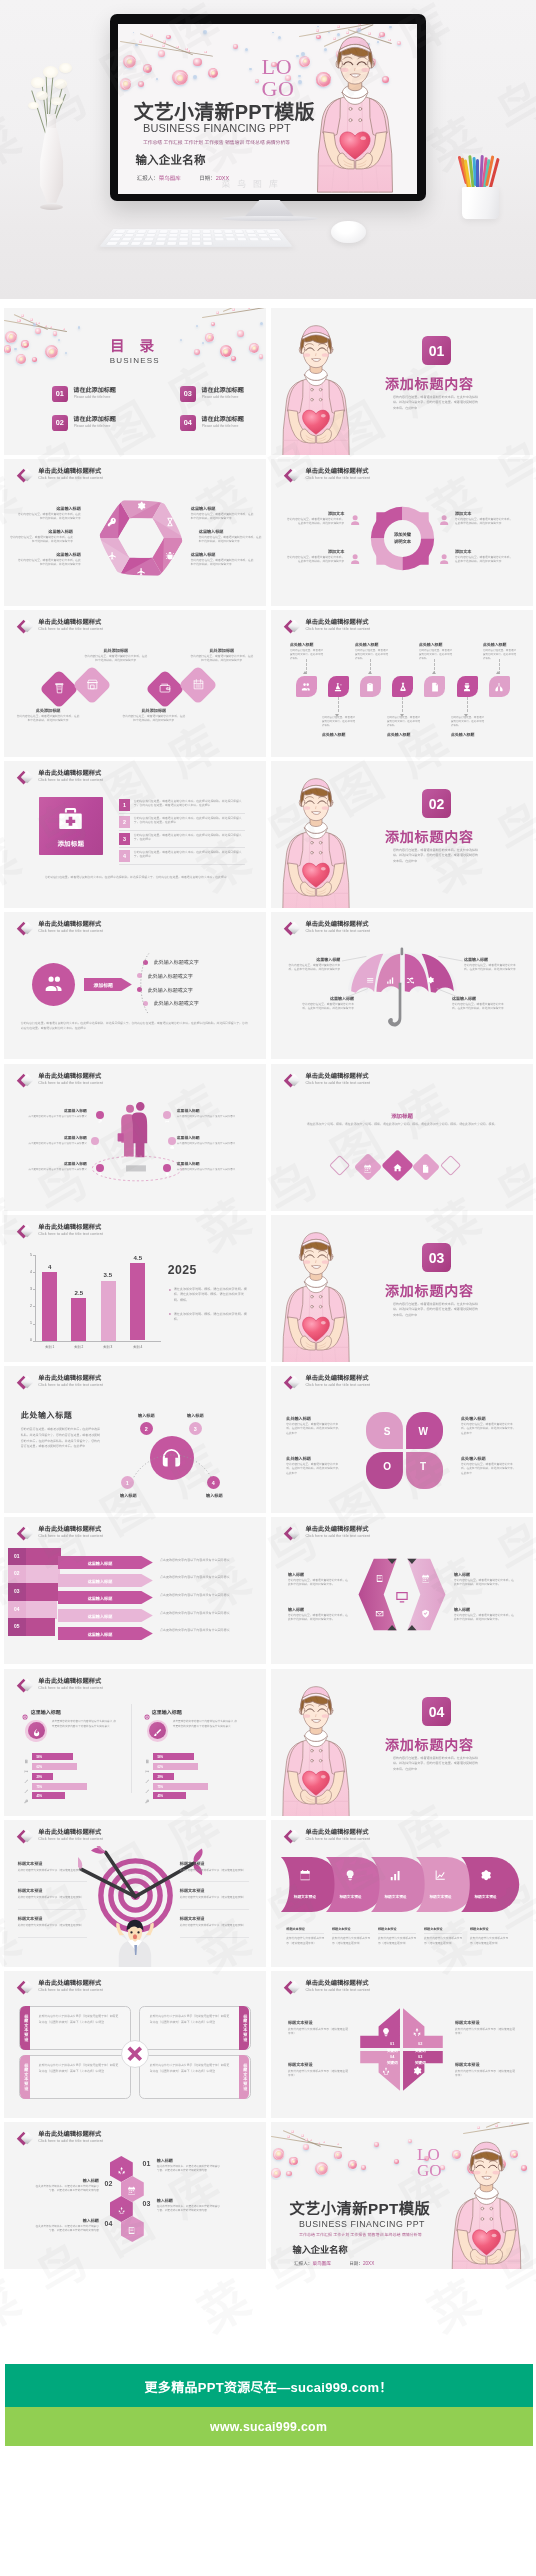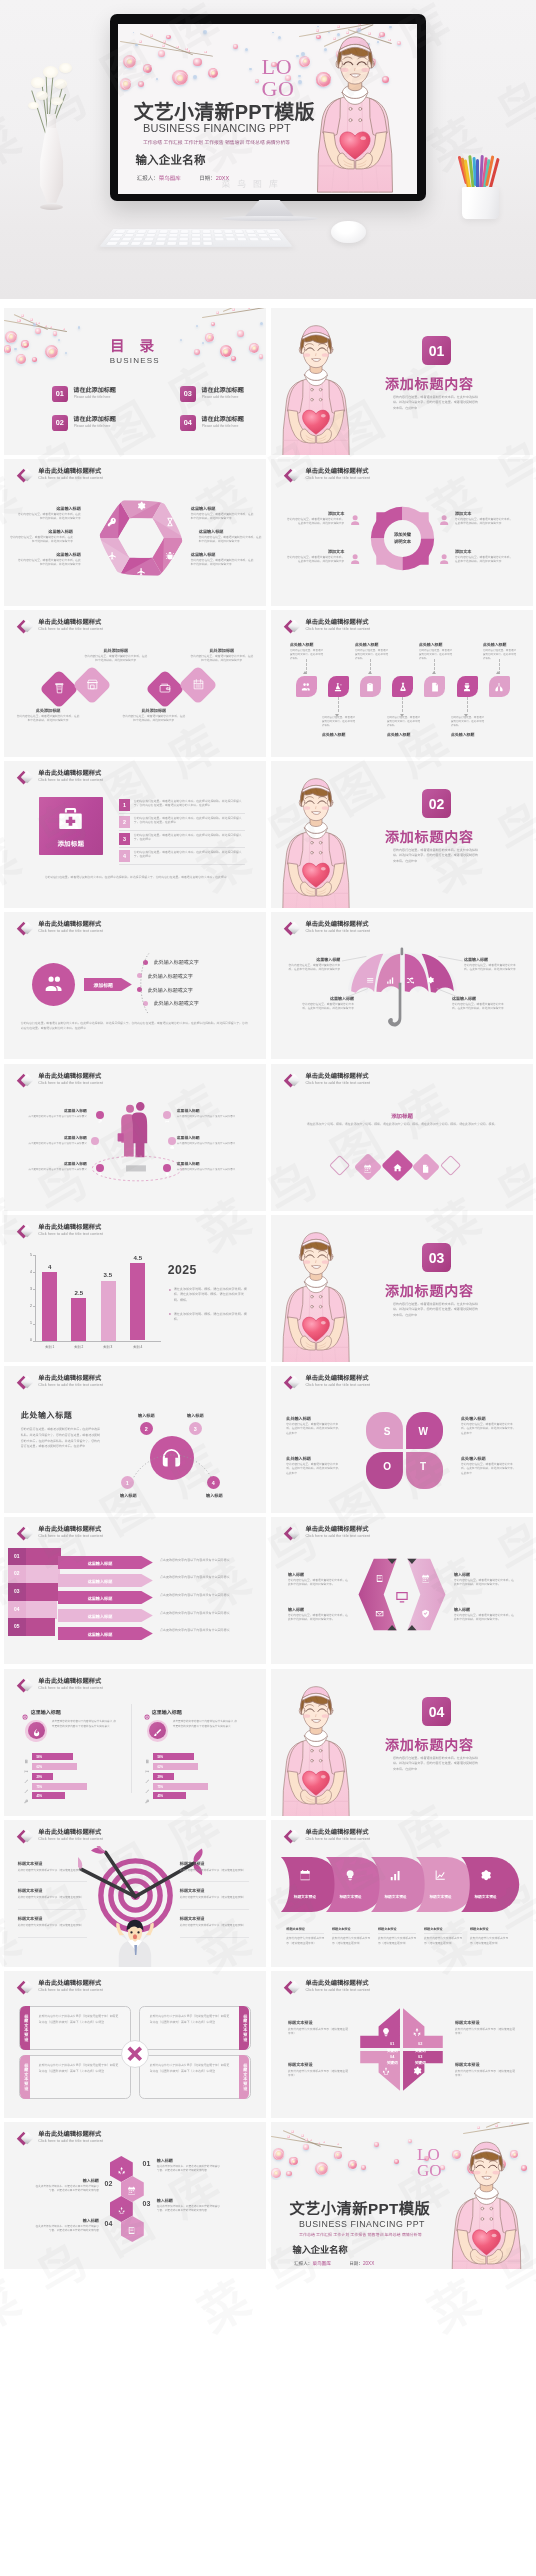--- a/index.html
+++ b/index.html
@@ -1937,20 +1937,24 @@
  <ellipse cx="71" cy="143" rx="3.6" ry="2.6" fill="#ffffff" opacity=".5" stroke="none"></ellipse>
 
  <path d="M43 163 C39 163 36 167 37 172 C38 179 44 184 51 184 L59 184 L59 173 C54 173 49 170 46 165 Z" fill="#fbe2cd"></path>
  <path d="M77 163 C81 163 84 167 83 172 C82 179 76 184 69 184 L61 184 L61 173 C66 173 71 170 74 165 Z" fill="#fbe2cd"></path>
  <path d="M45 173 C48 176 52 178 56 178 M46 178 C49 180 52 181 56 181.5" stroke="#dfb89e" stroke-width=".7" fill="none"></path>
  <path d="M75 173 C72 176 68 178 64 178 M74 178 C71 180 68 181 64 181.5" stroke="#dfb89e" stroke-width=".7" fill="none"></path>
 </g>
 </svg>
       </div>
 </div>
+<div class="footwrap" style="position:absolute;left:0;top:2274px;width:537px;height:302px">
+<div class="band band1" style="top:90px">更多精品PPT资源尽在—sucai999.com！</div>
+<div class="band band2" style="top:133px">www.sucai999.com</div>
+</div>
 <div class="wmlayer">
       <span class="wm" style="left:-46px;top:123px">菜 鸟 图 库</span>
       <span class="wm" style="left:184px;top:123px">菜 鸟 图 库</span>
       <span class="wm" style="left:414px;top:123px">菜 鸟 图 库</span>
       <span class="wm" style="left:-46px;top:483px">菜 鸟 图 库</span>
       <span class="wm" style="left:184px;top:483px">菜 鸟 图 库</span>
       <span class="wm" style="left:414px;top:483px">菜 鸟 图 库</span>
       <span class="wm" style="left:-46px;top:844px">菜 鸟 图 库</span>
       <span class="wm" style="left:184px;top:844px">菜 鸟 图 库</span>
       <span class="wm" style="left:414px;top:844px">菜 鸟 图 库</span>

